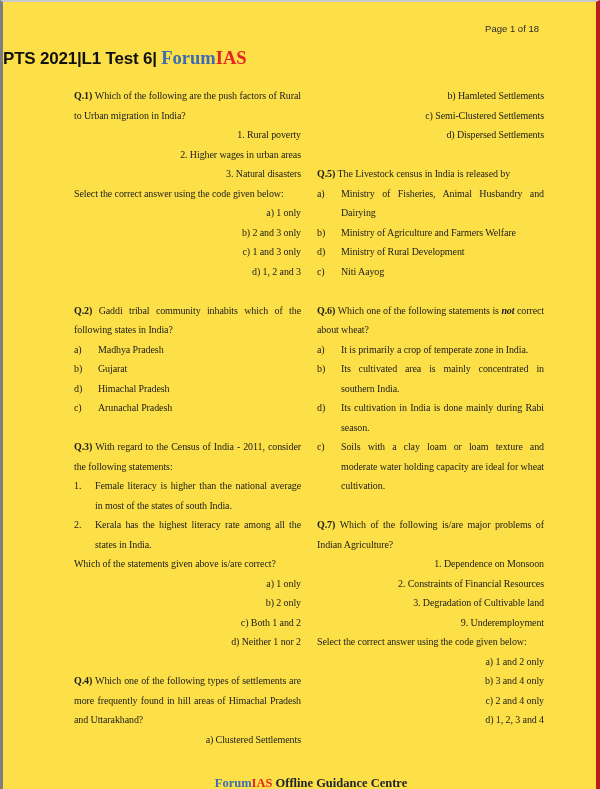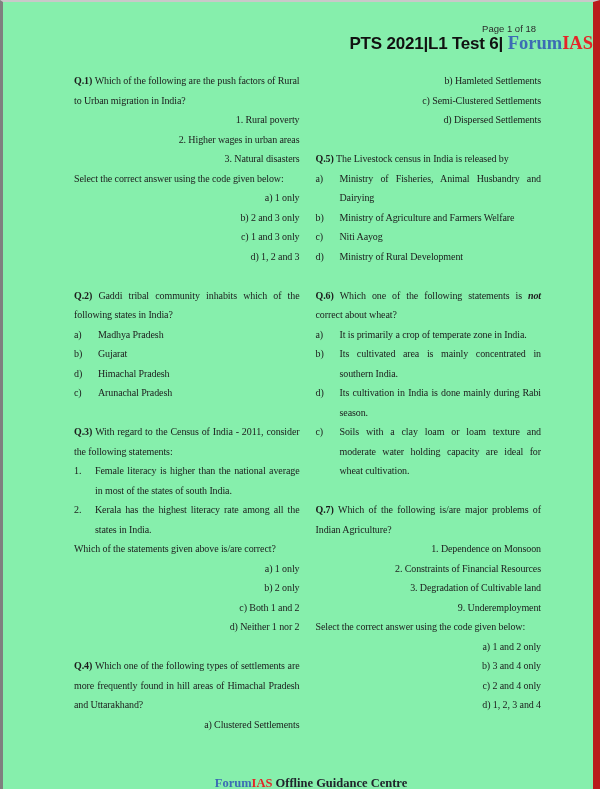--- a/index.html
+++ b/index.html
@@ -1,39 +1,39 @@
 <!DOCTYPE html>
 <html><head>
 <meta charset="utf-8">
 <style>
   html, body { margin: 0; padding: 0; background: #ffffff; }
   .page {
     position: relative;
     width: 600px;
     height: 789px;
     box-sizing: border-box;
-    background: #86efac;
+    background: #fde047;
     border-left: 3px solid #7f7f7f;
-    border-right: 7px solid #b91c1c;
+    border-right: 4px solid #b91c1c;
     border-top: 2px solid #c9c9c9;
     overflow: hidden;
     font-family: "Liberation Serif", serif;
     color: #1c1c1c;
   }
   .page-indicator {
     position: absolute;
     top: 21px;
     right: 57px;
     font-family: "Liberation Sans", sans-serif;
     font-size: 9.5px;
     color: #2b2b2b;
   }
   .title {
-    margin-top: 31px;
-    text-align: right;
+    margin-top: 46px;
+    text-align: left;
     white-space: nowrap;
   }
   .title-prefix {
     font-family: "Liberation Sans", sans-serif;
     font-weight: bold;
     font-size: 17px;
     color: #111111;
     letter-spacing: -0.2px;
   }
   .brand { font-family: "Liberation Serif", serif; font-weight: bold; font-size: 18.5px; }
@@ -116,22 +116,22 @@
         <p class="line">a) Clustered Settlements</p>
       </div>
     <div class="col">
         <p class="line">b) Hamleted Settlements</p>
         <p class="line">c) Semi-Clustered Settlements</p>
         <p class="line">d) Dispersed Settlements</p>
         <div class="qgap"></div>
         <p class="para"><span class="qlabel">Q.5) </span><span>The Livestock census in India is released by</span></p>
         <p class="para hang opt2"><span class="hanglab">a)</span>Ministry of Fisheries, Animal Husbandry and Dairying</p>
         <p class="para hang opt2"><span class="hanglab">b)</span>Ministry of Agriculture and Farmers Welfare</p>
+        <p class="para hang opt2"><span class="hanglab">d)</span>Ministry of Rural Development</p>
         <p class="para hang opt2"><span class="hanglab">c)</span>Niti Aayog</p>
-        <p class="para hang opt2"><span class="hanglab">d)</span>Ministry of Rural Development</p>
         <div class="qgap"></div>
         <p class="para"><span class="qlabel">Q.6) </span><span>Which one of the following statements is </span><span class="b i">not</span><span> correct about wheat?</span></p>
         <p class="para hang opt2"><span class="hanglab">a)</span>It is primarily a crop of temperate zone in India.</p>
         <p class="para hang opt2"><span class="hanglab">b)</span>Its cultivated area is mainly concentrated in southern India.</p>
         <p class="para hang opt2"><span class="hanglab">d)</span>Its cultivation in India is done mainly during Rabi season.</p>
         <p class="para hang opt2"><span class="hanglab">c)</span>Soils with a clay loam or loam texture and moderate water holding capacity are ideal for wheat cultivation.</p>
         <div class="qgap"></div>
         <p class="para"><span class="qlabel">Q.7) </span><span>Which of the following is/are major problems of Indian Agriculture?</span></p>
         <p class="line">1. Dependence on Monsoon</p>
         <p class="line">2. Constraints of Financial Resources</p>

